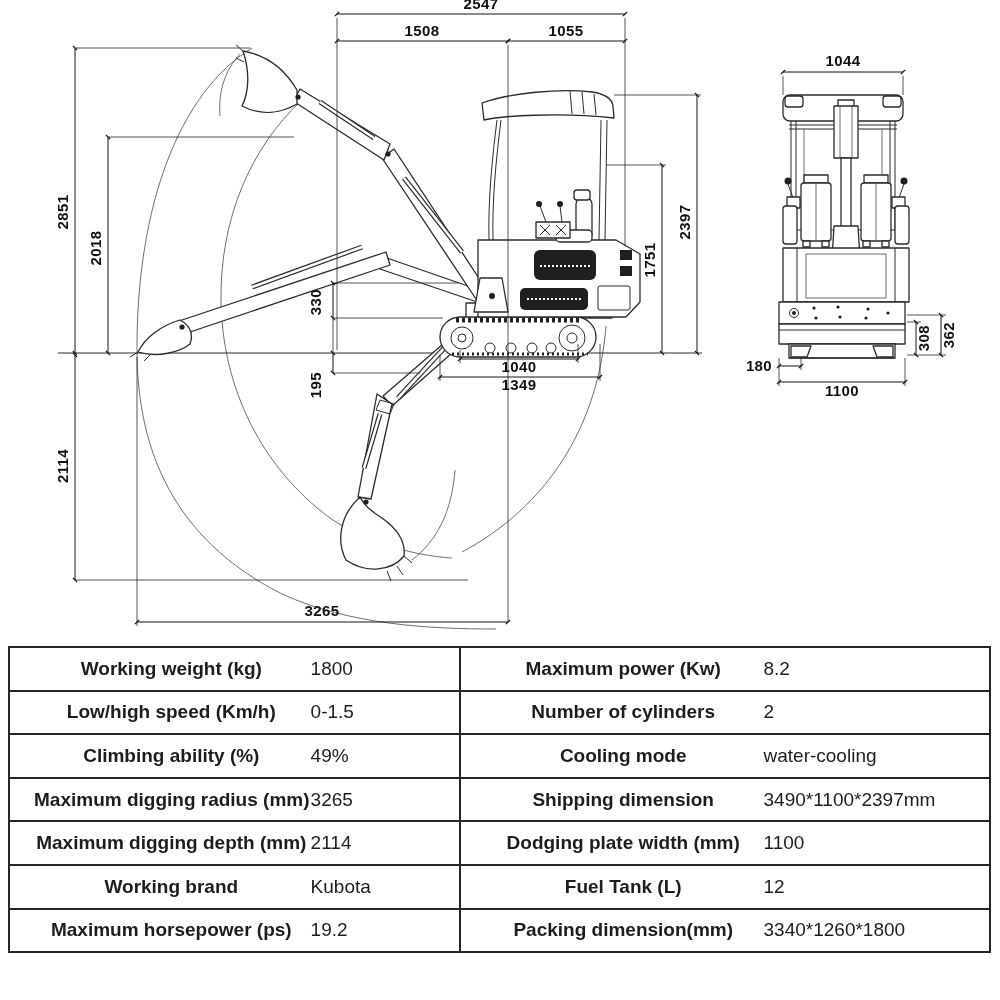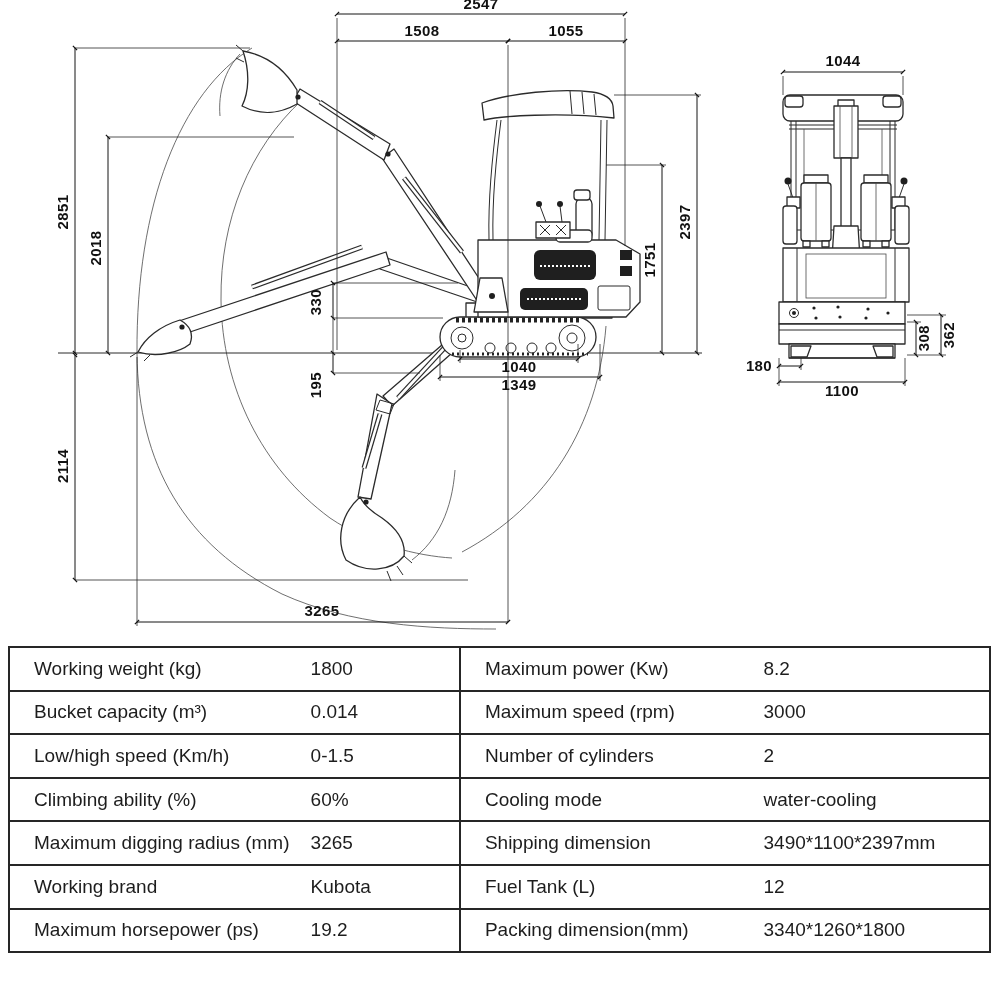--- a/index.html
+++ b/index.html
@@ -17,21 +17,21 @@
   .ext{stroke:#2a2a2a;stroke-width:.8;fill:none;}
   .rod{stroke:#2b2b2b;stroke-width:5;}
   .rodcore{stroke:#fff;stroke-width:2.6;}
   
   .spec{position:absolute;left:8px;top:646px;width:983px;}
   .spec table{border-collapse:collapse;width:100%;table-layout:fixed;
               border:2px solid #262626;}
   .spec td{border-top:2px solid #262626;border-bottom:2px solid #262626;
            height:39.6px;font-size:19px;color:#1d1d1d;white-space:nowrap;
            overflow:hidden;}
-  .spec td.lbl{padding-left:24px;text-align:left;}
+  .spec td.lbl{padding-left:24px;text-align:center;font-weight:bold;}
   .spec td.val{padding-right:30px;text-align:left;}
   .spec td.divide{border-left:2px solid #262626;}
   .spec col.c1{width:300px}.spec col.c2{width:150px}
   .spec col.c3{width:302px}.spec col.c4{width:227px}
 </style>
 </head>
 <body>
 
 <div class="page">
 
@@ -313,44 +313,44 @@
           <col class="c4">
         </colgroup>
       <tbody>
         <tr>
           <td class="lbl">Working weight (kg)</td>
           <td class="val">1800</td>
           <td class="lbl divide">Maximum power (Kw)</td>
           <td class="val">8.2</td>
         </tr>
         <tr>
-          <td class="lbl">Bucket capacity (m³)</td>
-          <td class="val">0.014</td>
-          <td class="lbl divide">Maximum speed (rpm)</td>
-          <td class="val">3000</td>
-        </tr>
-        <tr>
           <td class="lbl">Low/high speed (Km/h)</td>
           <td class="val">0-1.5</td>
           <td class="lbl divide">Number of cylinders</td>
           <td class="val">2</td>
         </tr>
         <tr>
           <td class="lbl">Climbing ability (%)</td>
-          <td class="val">60%</td>
+          <td class="val">49%</td>
           <td class="lbl divide">Cooling mode</td>
           <td class="val">water-cooling</td>
         </tr>
         <tr>
           <td class="lbl">Maximum digging radius (mm)</td>
           <td class="val">3265</td>
           <td class="lbl divide">Shipping dimension</td>
           <td class="val">3490*1100*2397mm</td>
         </tr>
         <tr>
+          <td class="lbl">Maximum digging depth (mm)</td>
+          <td class="val">2114</td>
+          <td class="lbl divide">Dodging plate width (mm)</td>
+          <td class="val">1100</td>
+        </tr>
+        <tr>
           <td class="lbl">Working brand</td>
           <td class="val">Kubota</td>
           <td class="lbl divide">Fuel Tank (L)</td>
           <td class="val">12</td>
         </tr>
         <tr>
           <td class="lbl">Maximum horsepower (ps)</td>
           <td class="val">19.2</td>
           <td class="lbl divide">Packing dimension(mm)</td>
           <td class="val">3340*1260*1800</td>

